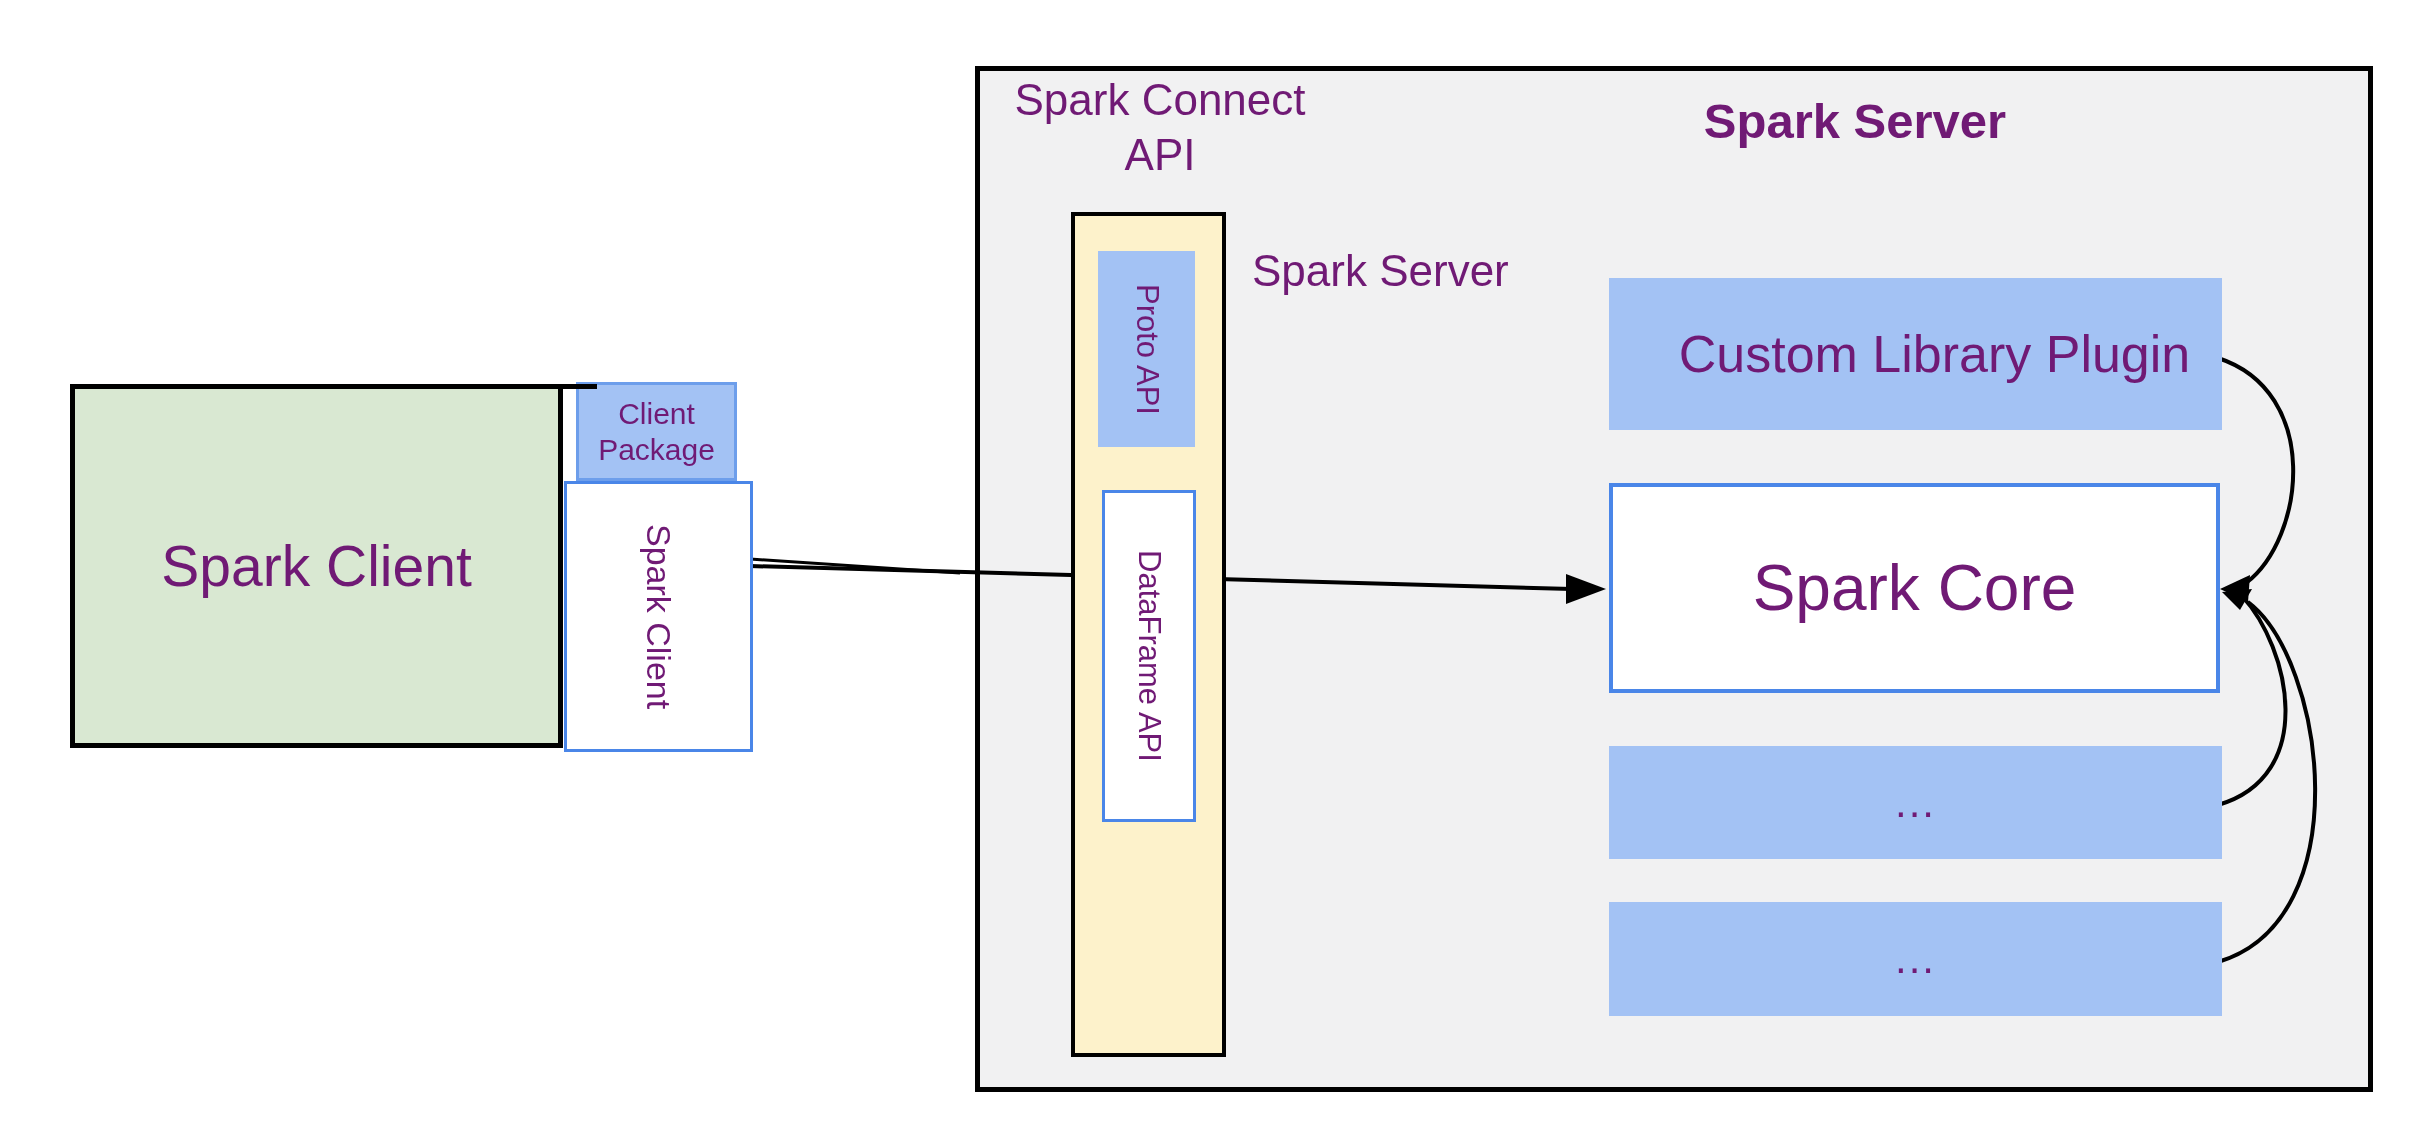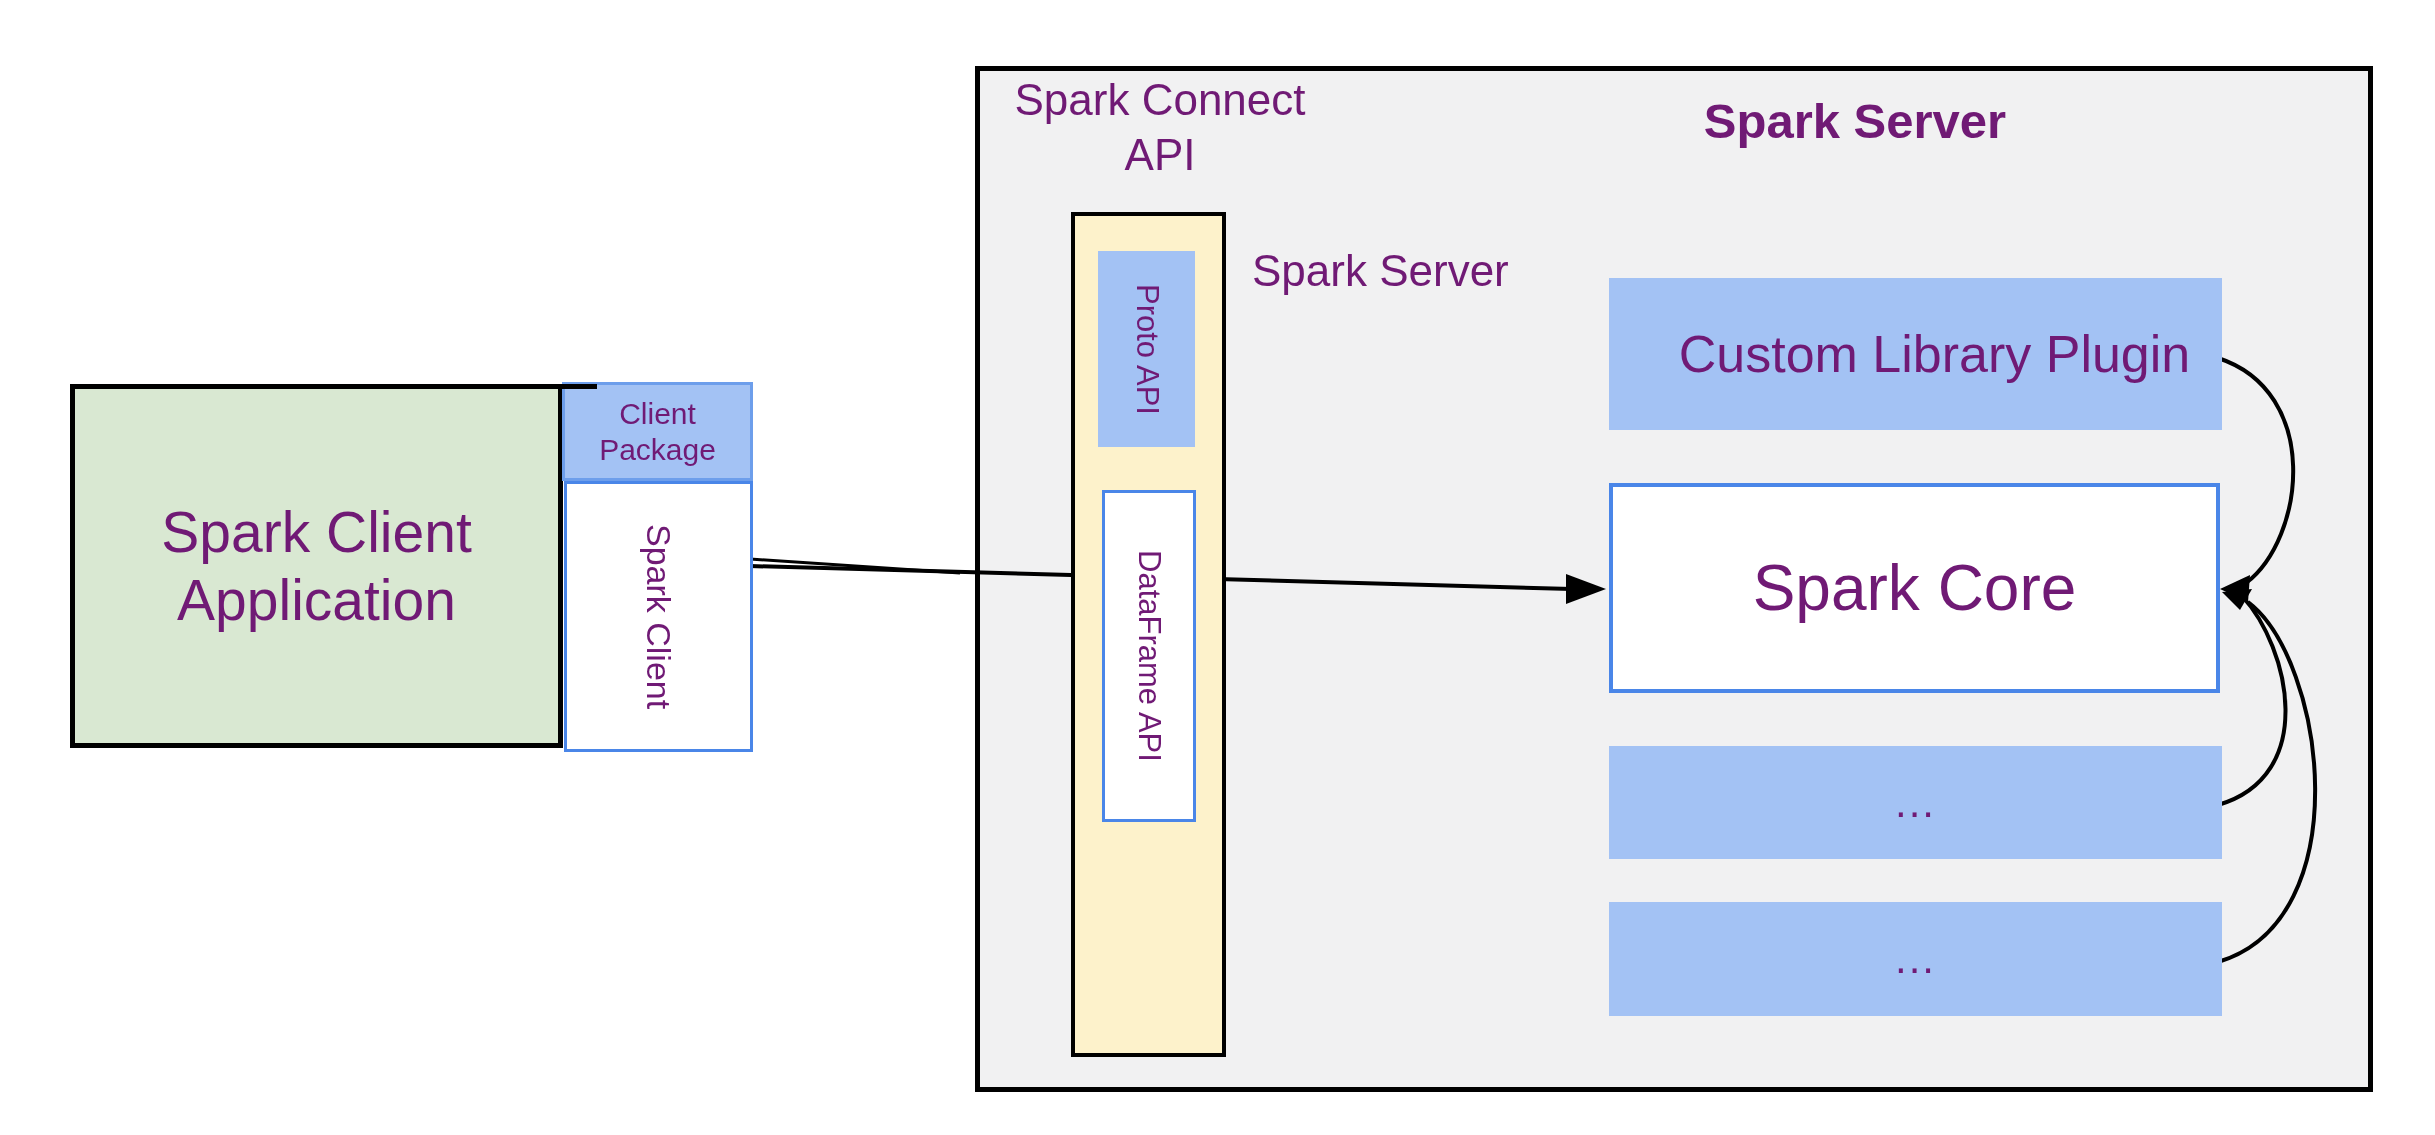--- a/index.html
+++ b/index.html
@@ -101,21 +101,21 @@
   
   .client-app-box {
     left: 70px; top: 384px; width: 493px; height: 364px;
     background: #d9e8d2;
     border: 5px solid #000000;
     display: flex; flex-direction: column; align-items: center; justify-content: center;
     text-align: center; font-size: 57px; line-height: 68px;
     z-index: 3;
   }
   .client-package-box {
-    left: 562px; top: 382px; width: 191px; height: 99px;
+    left: 576px; top: 382px; width: 161px; height: 99px;
     background: #a3c2f4;
     border: 3px solid #6d9eeb;
     display: flex; flex-direction: column; align-items: center; justify-content: center;
     text-align: center; font-size: 30px; line-height: 36px;
     z-index: 4;
   }
   .spark-client-box {
     left: 564px; top: 481px; width: 189px; height: 271px;
     background: #ffffff;
     border: 3px solid #4a86e8;
@@ -179,21 +179,20 @@
   </div>
   <div class="abs placeholder-box-1">
     <span>...</span>
   </div>
   <div class="abs placeholder-box-2">
     <span>...</span>
   </div>
 
   <div class="abs client-app-box">
     <div>Spark Client</div>
-    <div>Application</div>
   </div>
   <div class="abs client-package-box">
     <div>Client</div>
     <div>Package</div>
   </div>
   <div class="abs spark-client-box">
     <span class="vtext">Spark Client</span>
   </div>
   <div class="abs border-stub"></div>
 

